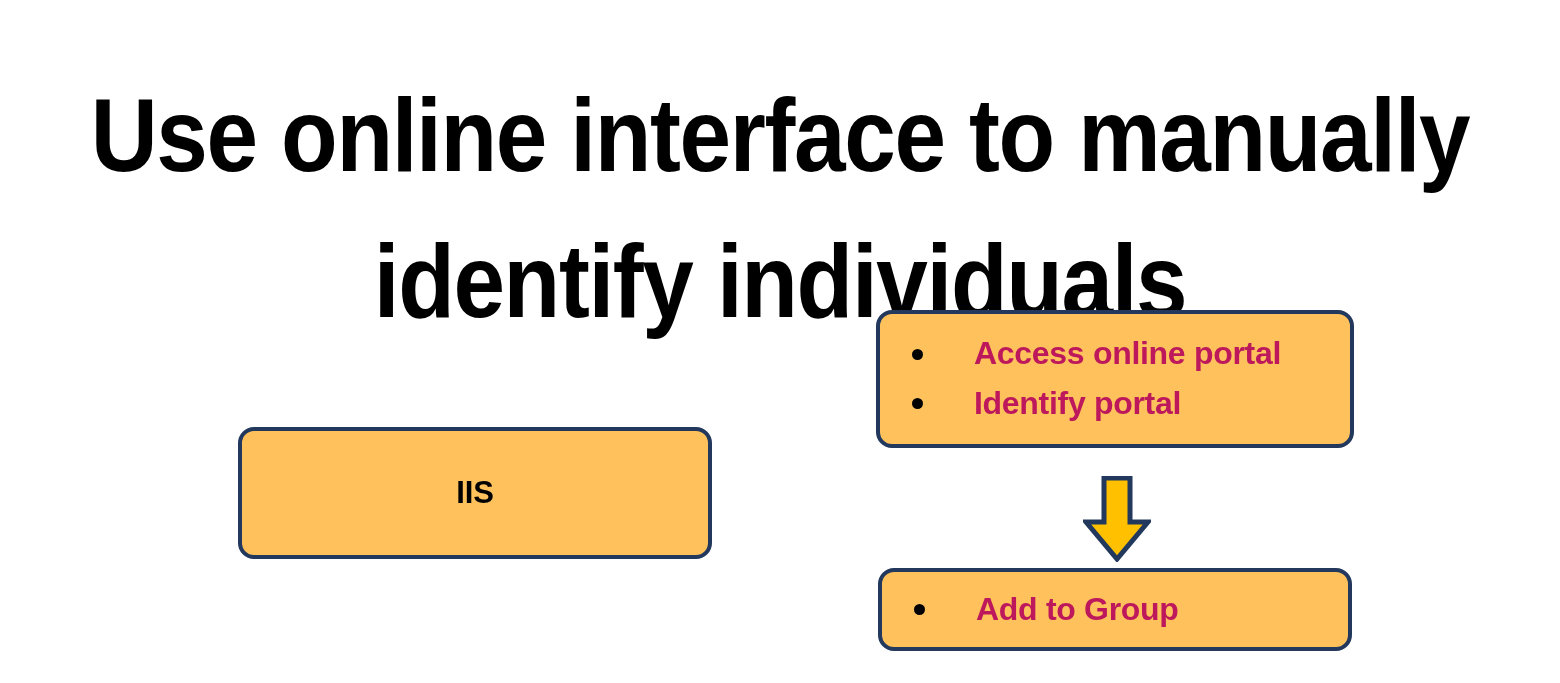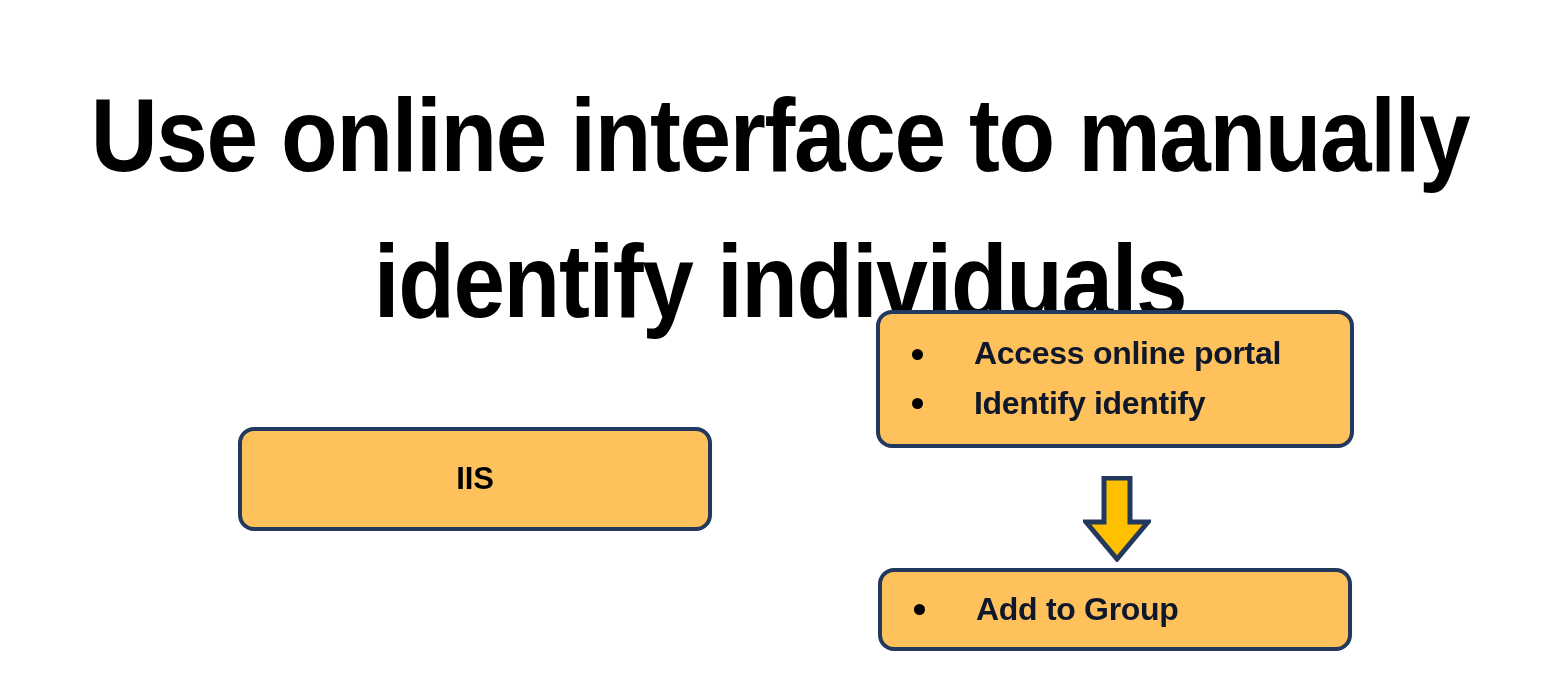--- a/index.html
+++ b/index.html
@@ -43,21 +43,21 @@
     display: flex;
     flex-direction: column;
     justify-content: center;
   }
 
   
   #box-iis {
     left: 238px;
     top: 427px;
     width: 474px;
-    height: 104px;
+    height: 132px;
     align-items: center;
     text-align: center;
   }
   #box-iis .box-line {
     font-size: 31px;
     font-weight: 700;
     line-height: 1.52;
     letter-spacing: -0.2px;
   }
 
@@ -90,21 +90,21 @@
     width: 11px;
     height: 11px;
     border-radius: 50%;
     background: #000000;
     margin-right: 51px;
   }
   .bullet-text {
     font-size: 32px;
     font-weight: 700;
     letter-spacing: -0.3px;
-    color: #0f172a;
+    color: #be185d;
   }
 
   
   #flow-arrow {
     position: absolute;
     left: 1083px;
     top: 476px;
     width: 68px;
     height: 86px;
   }
@@ -119,21 +119,21 @@
   <div class="box-line">IIS</div>
 </div>
 
 <div class="flow-box" id="box-portal">
   <div class="bullet-row">
     <span class="bullet-dot"></span>
     <span class="bullet-text">Access online portal</span>
   </div>
   <div class="bullet-row">
     <span class="bullet-dot"></span>
-    <span class="bullet-text">Identify identify</span>
+    <span class="bullet-text">Identify portal</span>
   </div>
 </div>
 
 <div id="flow-arrow">
   <svg viewBox="0 0 68 86" xmlns="http://www.w3.org/2000/svg">
     <polygon points="21,2 47,2 47,46 65,46 34,83 3,46 21,46" fill="#FFC000" stroke="#22385C" stroke-width="5" stroke-linejoin="miter"></polygon>
   </svg>
 </div>
 
 <div class="flow-box" id="box-group">

